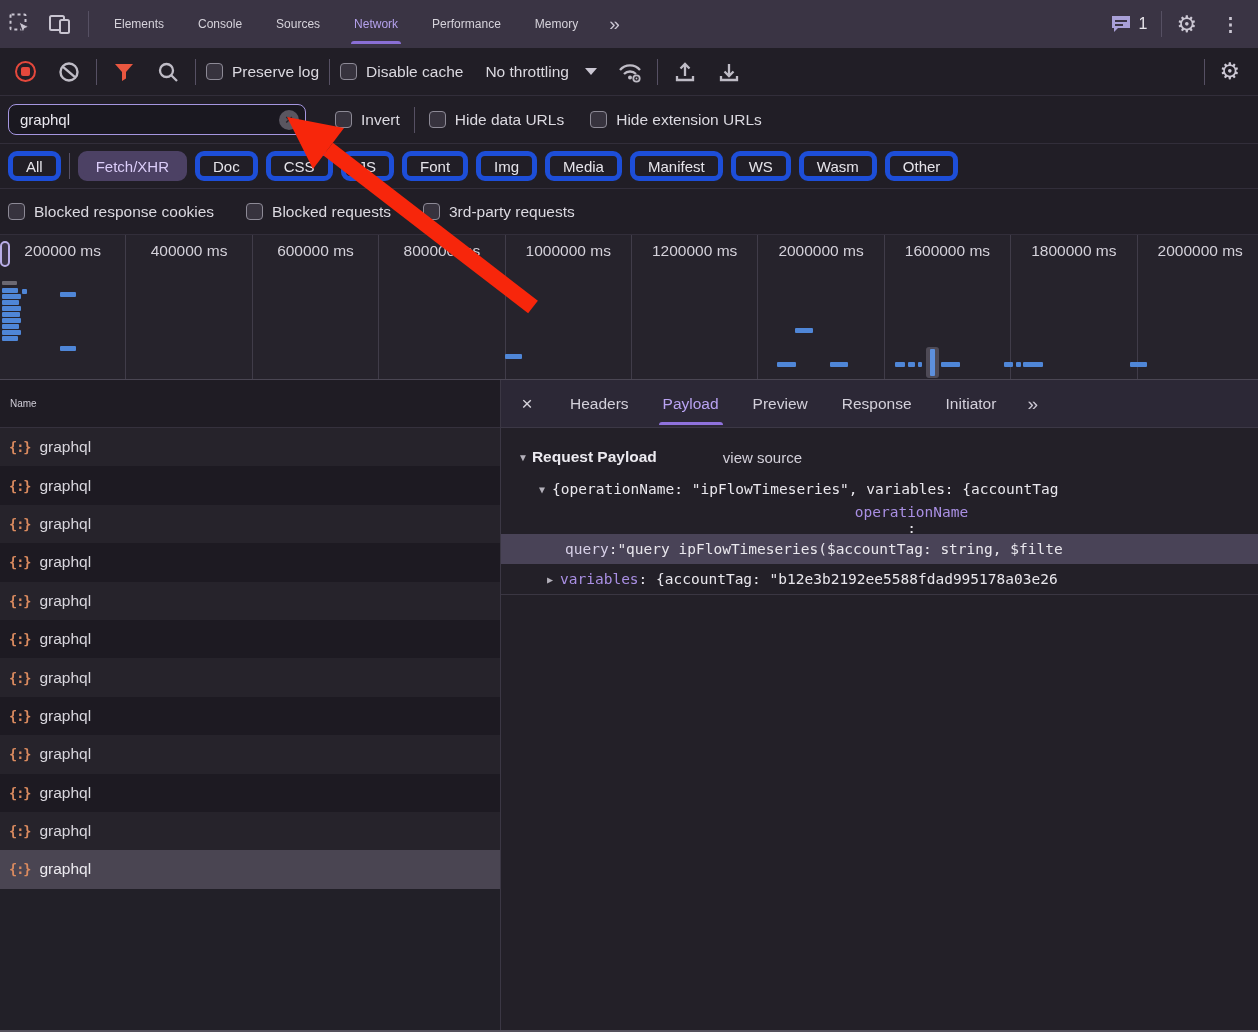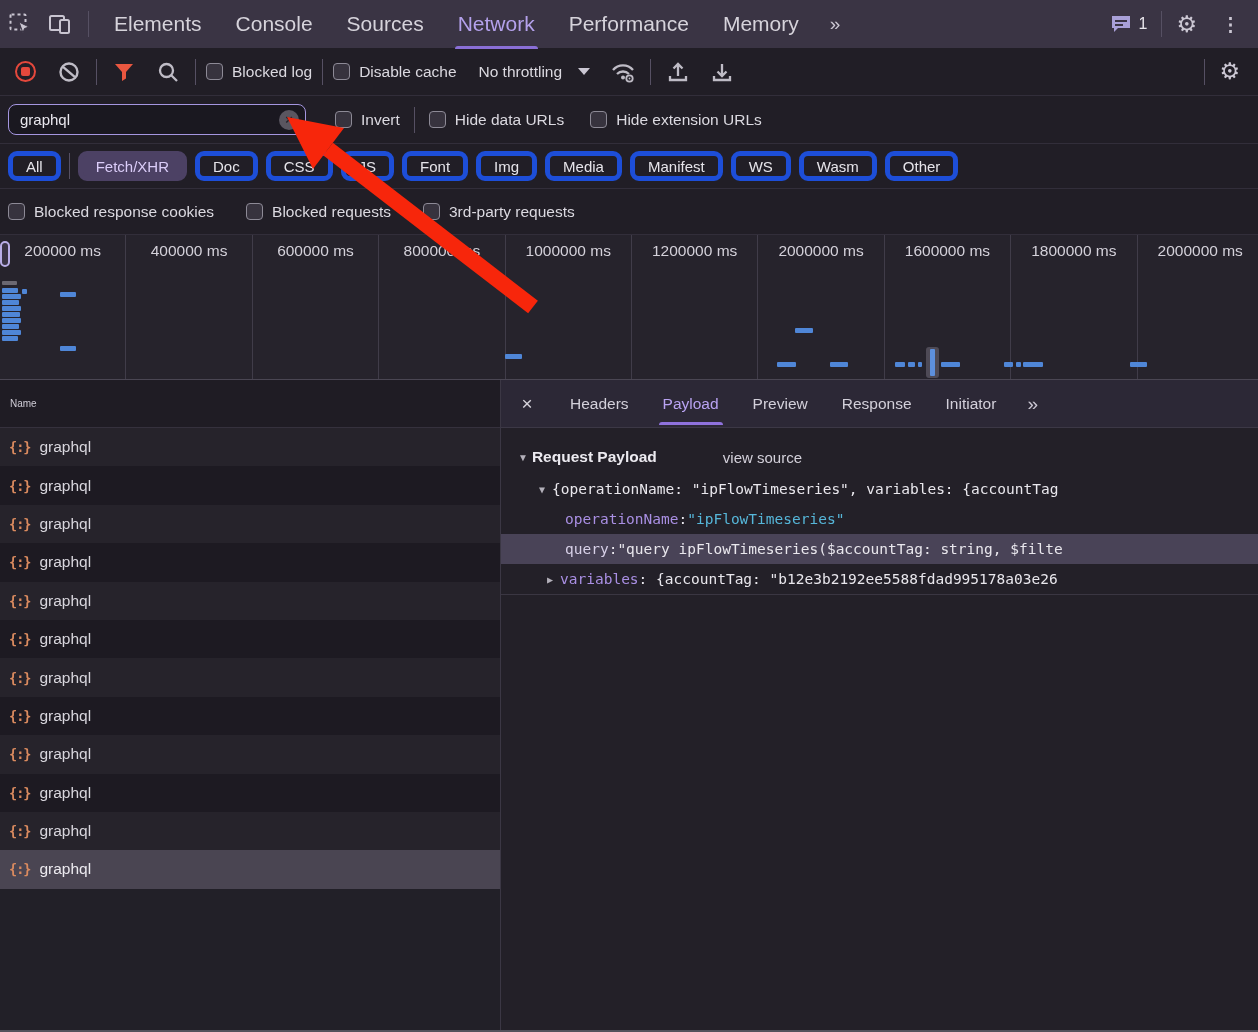--- a/index.html
+++ b/index.html
@@ -4,21 +4,21 @@
 <style>
   * { margin:0; padding:0; box-sizing:border-box; }
   html,body { width:1258px; height:1032px; background:#211e26; overflow:hidden;
     font-family:"Liberation Sans", sans-serif; -webkit-font-smoothing:antialiased; }
   #app { position:relative; width:1258px; height:1032px; border-bottom:2px solid #55515c; display:flex; flex-direction:column; }
 
   
   #tabbar { height:48px; background:#3a3444; display:flex; align-items:stretch; flex:none; }
   #tabbar .icon-btn { display:flex; align-items:center; justify-content:center; width:40px; color:#c9c5d1; }
   .vdiv { width:1px; height:26px; background:#565063; align-self:center; }
-  .tab { display:flex; align-items:flex-end; padding:12px 17px; font-size:21px; color:#d6d3db; cursor:default; position:relative; }
+  .tab { display:flex; align-items:center; padding:4px 17px; font-size:12px; color:#d6d3db; cursor:default; position:relative; }
   .tab span { position:relative; }
   .tab.selected { color:#b4a1ec; }
   .tab.selected span::after { content:""; position:absolute; left:-3px; right:-3px; bottom:-13px; height:3px; background:#8a6fd6; border-radius:3px 3px 0 0; }
   .chev { font-size:19px; color:#cbc7d3; letter-spacing:-2px; display:flex; align-items:center; padding:0 14px; }
   #tabbar-right { margin-left:auto; display:flex; align-items:center; gap:6px; padding-right:8px; }
   #msg-count { color:#e7e5eb; font-size:16px; margin-right:8px; }
   .gear { font-size:23px; color:#cbc7d3; line-height:1; }
   .kebab { font-size:19px; color:#cbc7d3; font-weight:bold; padding:0 10px; }
 
   
@@ -178,21 +178,21 @@
     </div>
     <div class="tbtn">
       <svg class="ic" width="22" height="22" viewBox="0 0 22 22">
         <circle cx="9.5" cy="9.5" r="6.5" fill="none" stroke="#bfbcc6" stroke-width="2.3"></circle>
         <line x1="14.5" y1="14.5" x2="20" y2="20" stroke="#bfbcc6" stroke-width="2.3"></line>
       </svg>
     </div>
     <div class="vdiv"></div>
     <div class="chk-group">
       <div class="chk"></div>
-      <span class="lbl">Blocked log</span>
+      <span class="lbl">Preserve log</span>
     </div>
     <div class="vdiv"></div>
     <div class="chk-group">
       <div class="chk"></div>
       <span class="lbl">Disable cache</span>
     </div>
     <div class="dd">
       <span class="lbl">No throttling</span>
       <div class="dd-arrow"></div>
     </div>
@@ -401,21 +401,21 @@
         <div id="payload-title-row">
           <span class="disc">▼</span>
           <span id="payload-title">Request Payload</span>
           <span id="view-source">view source</span>
         </div>
         <div id="payload-lines">
             <div class="pline" style="padding-left: 38px;">
               <span class="disc">▼</span>
               <span class="tok-plain">{operationName: "ipFlowTimeseries", variables: {accountTag</span>
             </div>
-            <div class="pline" style="padding-left: 64px;">
+            <div class="pline" style="padding-left: 64px; flex-direction: column;">
               <span class="tok-key">operationName</span>
               <span class="tok-plain">: </span>
               <span class="tok-string">"ipFlowTimeseries"</span>
             </div>
             <div class="pline highlight" style="padding-left: 64px;">
               <span class="tok-keylight">query</span>
               <span class="tok-plain">: </span>
               <span class="tok-plain">"query ipFlowTimeseries($accountTag: string, $filte</span>
             </div>
             <div class="pline" style="padding-left: 46px;">

